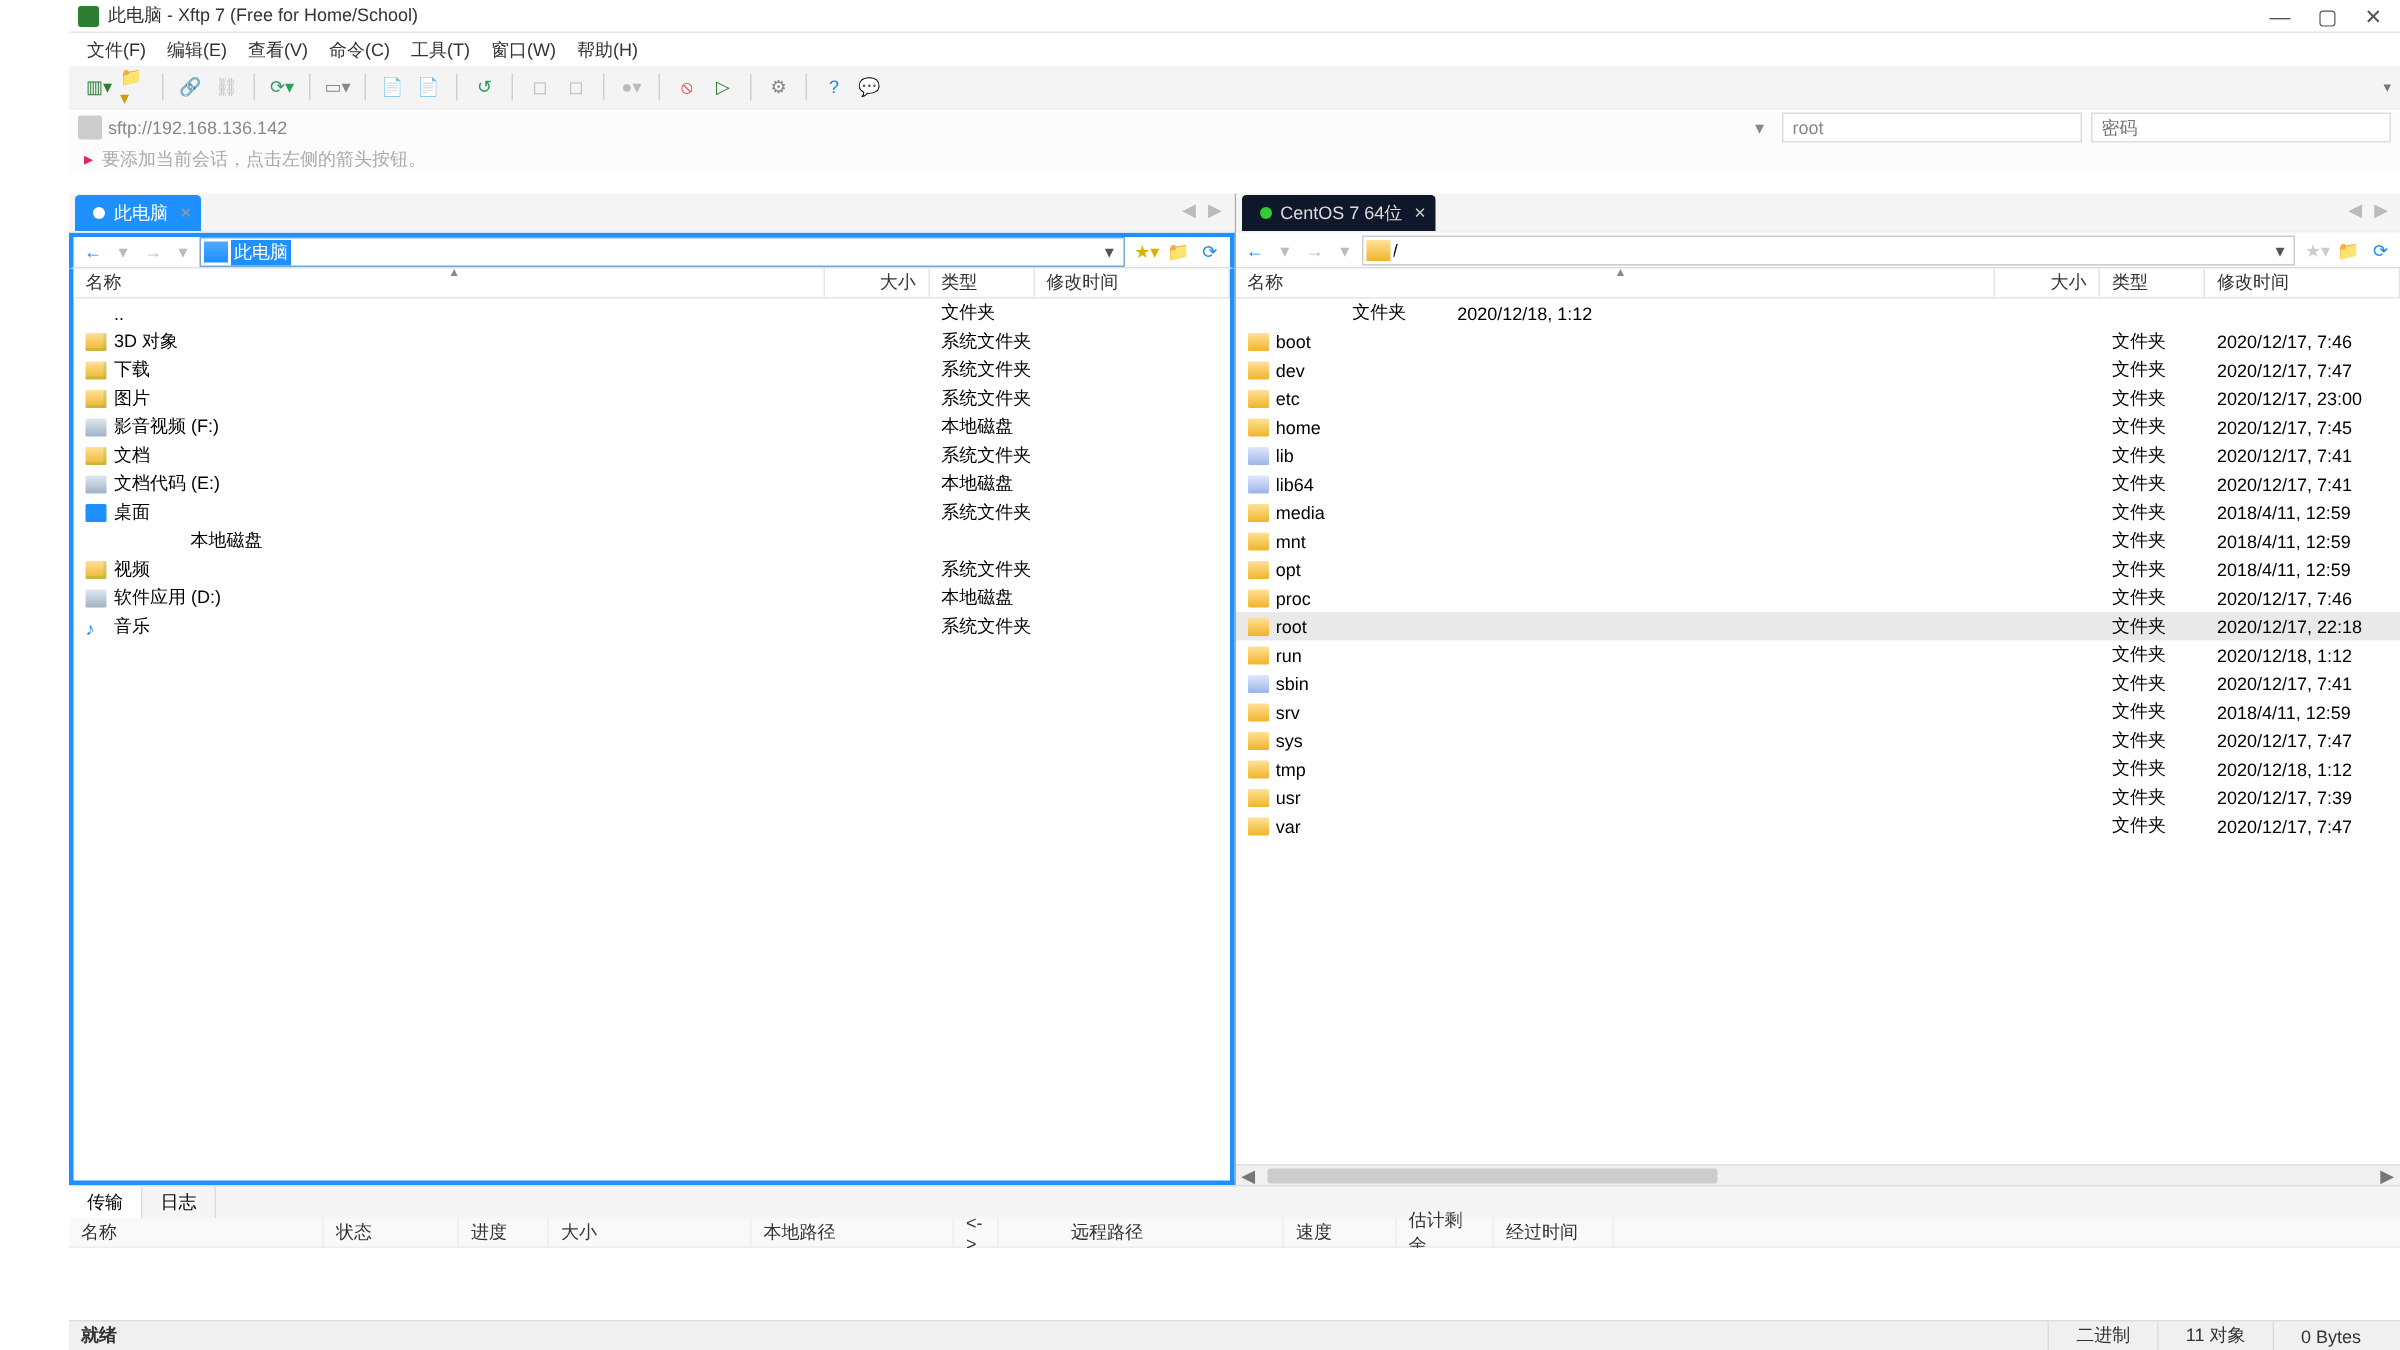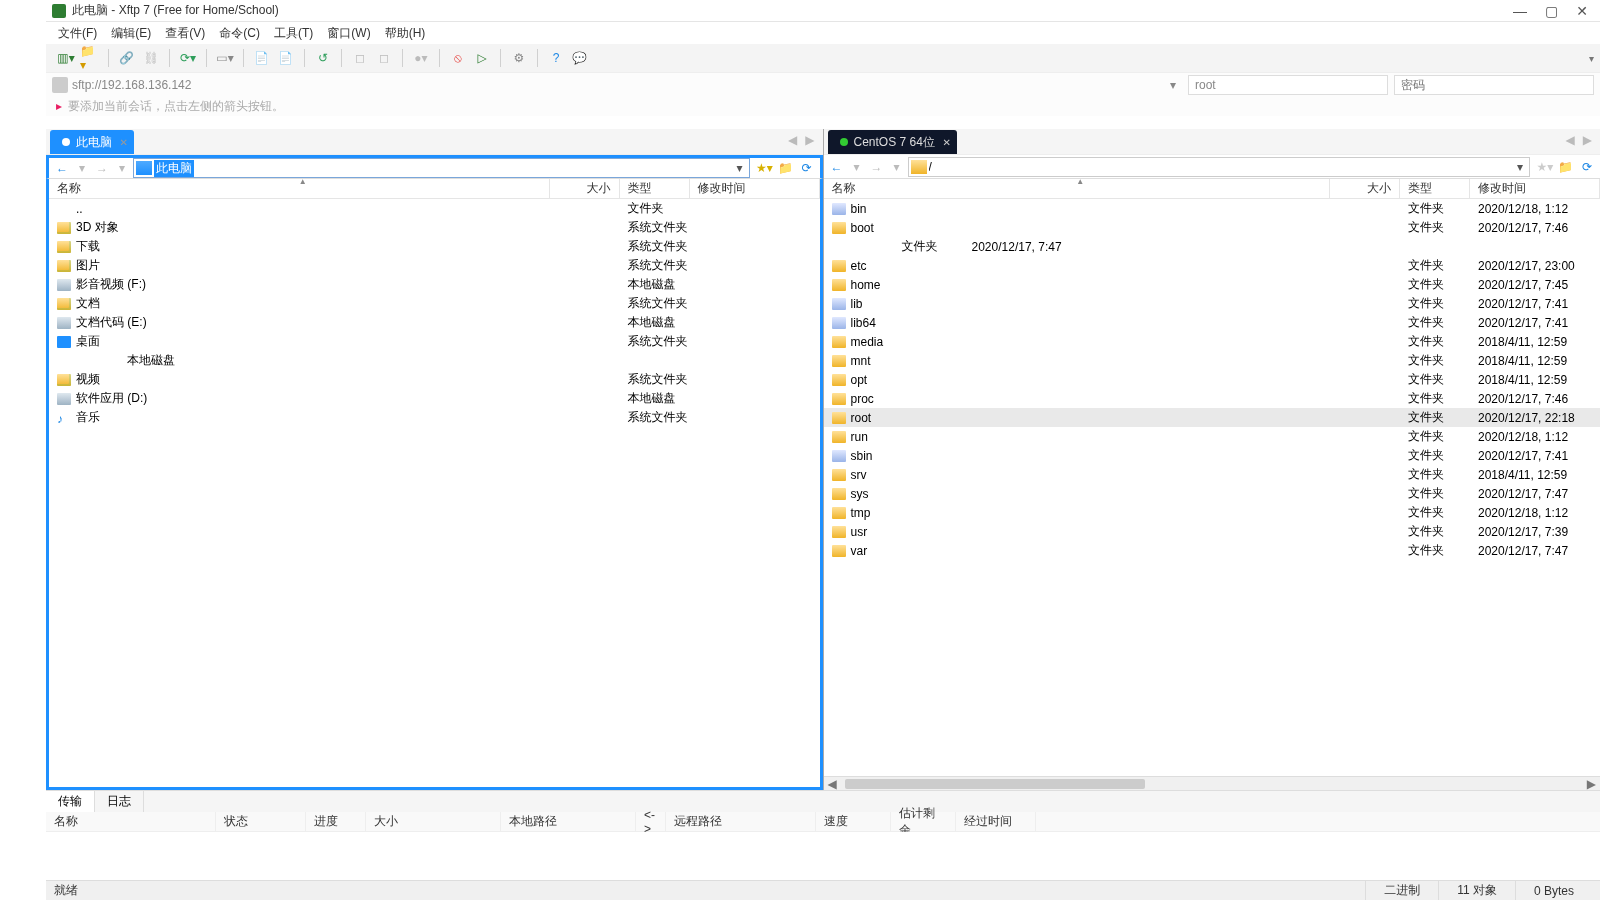--- a/index.html
+++ b/index.html
@@ -80,21 +80,21 @@
 .pane-scroll .sc-l { padding:0 4px; color:#777; cursor:pointer;}
 .pane-scroll .sc-r { padding:0 4px; color:#777; cursor:pointer; margin-left:auto;}
 .pane-scroll .thumb { width:300px; height:10px; background:#ccc; border-radius:2px; margin-left:4px;}
 .bottom-tabs { height:22px; background:#f5f5f5; display:flex; align-items:center; border-top:1px solid #ddd;}
 .bottom-tabs .btab { padding:0 12px; height:100%; display:flex; align-items:center; border-right:1px solid #ddd; cursor:pointer;}
 .bottom-tabs .btab.active { background:#fff; }
 .transfer-header { height:20px; display:flex; border-bottom:1px solid #eee; background:#f9f9f9;}
 .transfer-header .tcol { padding:0 8px; display:flex; align-items:center; color:#333; border-right:1px solid #eee;}
 .transfer-body { height:48px; background:#fff;}
 .statusbar { height:20px; background:#f0f0f0; border-top:1px solid #ddd; display:flex; align-items:center; padding:0 8px; color:#333;}
-.statusbar .sb-left { flex:1;}
+.statusbar .sb-left { flex:1;font-weight:bold;}
 .statusbar .sb-seg { padding:0 18px; border-left:1px solid #ddd; height:100%; display:flex; align-items:center;}
 </style>
 </head>
 <body>
 
 <div class="window">
 
   <div class="titlebar">
     <span class="app-icon"></span>
     <span class="title">此电脑 - Xftp 7 (Free for Home/School)</span>
@@ -342,38 +342,38 @@
           <div class="col name">
               <span>名称</span>
               <span class="sort-ind">▲</span>
             </div>
           <div class="col size">大小</div>
           <div class="col type">类型</div>
           <div class="col date">修改时间</div>
         </div>
         <div id="right-rows">
             <div class="file-row">
-              <div class="cell name">
-                <span class="file-icon fi-link"></span>
-                <span>bin</span>
-              </div>
               <div class="cell size"></div>
               <div class="cell type">文件夹</div>
               <div class="cell date">2020/12/18, 1:12</div>
             </div>
             <div class="file-row">
               <div class="cell name">
                 <span class="file-icon fi-folder"></span>
                 <span>boot</span>
               </div>
               <div class="cell size"></div>
               <div class="cell type">文件夹</div>
               <div class="cell date">2020/12/17, 7:46</div>
             </div>
             <div class="file-row">
+              <div class="cell name">
+                <span class="file-icon fi-folder"></span>
+                <span>dev</span>
+              </div>
               <div class="cell size"></div>
               <div class="cell type">文件夹</div>
               <div class="cell date">2020/12/17, 7:47</div>
             </div>
             <div class="file-row">
               <div class="cell name">
                 <span class="file-icon fi-folder"></span>
                 <span>etc</span>
               </div>
               <div class="cell size"></div>
@@ -529,21 +529,21 @@
     <div class="btab active">传输</div>
     <div class="btab">日志</div>
   </div>
   <div class="transfer-header" id="transfer-header">
       <div class="tcol" style="width: 170px;">名称</div>
       <div class="tcol" style="width: 90px;">状态</div>
       <div class="tcol" style="width: 60px;">进度</div>
       <div class="tcol" style="width: 135px;">大小</div>
       <div class="tcol" style="width: 135px;">本地路径</div>
       <div class="tcol" style="width: 30px;">&lt;-&gt;</div>
-      <div class="tcol" style="width: 150px;">远程路径</div>
+      <div class="tcol" style="width: 150px; margin-left: 40px;">远程路径</div>
       <div class="tcol" style="width: 75px;">速度</div>
       <div class="tcol" style="width: 65px;">估计剩余...</div>
       <div class="tcol" style="width: 80px;">经过时间</div>
     </div>
   <div class="transfer-body"></div>
 
   <div class="statusbar">
     <span class="sb-left">就绪</span>
     <span class="sb-seg">二进制</span>
     <span class="sb-seg">11 对象</span>

